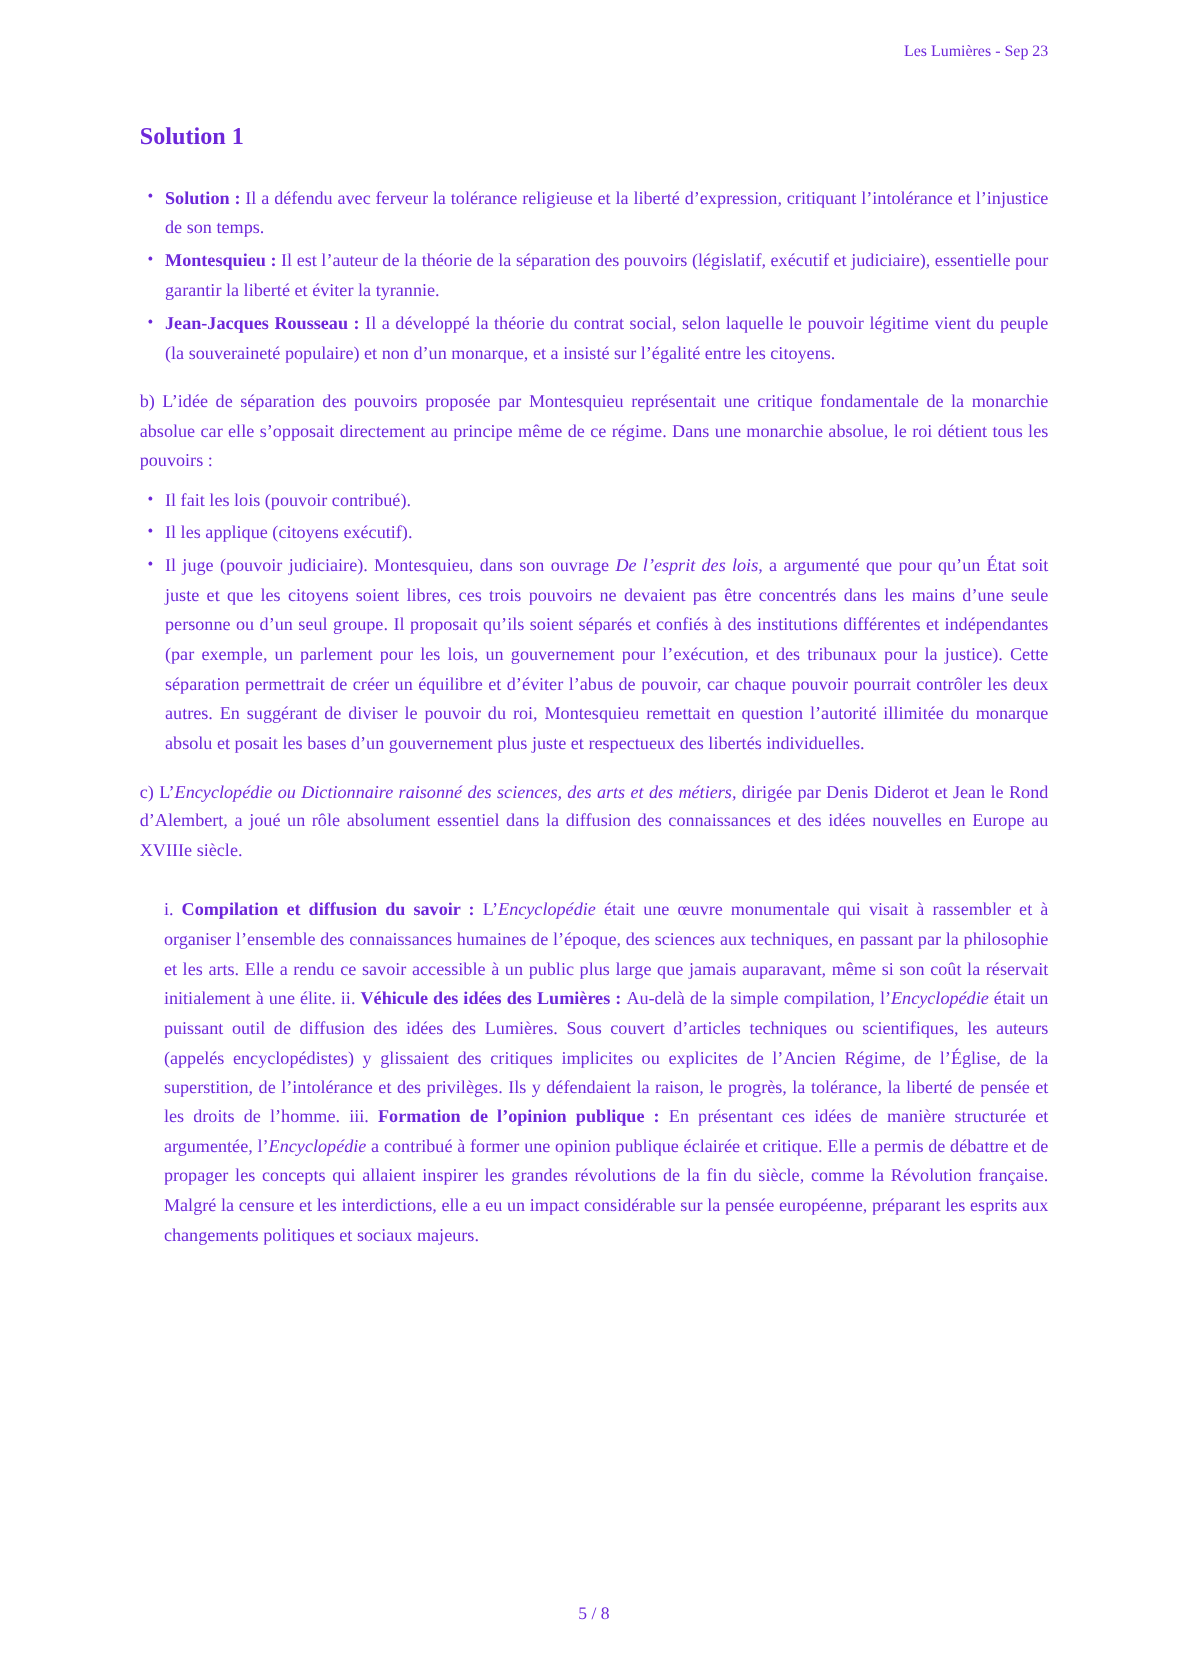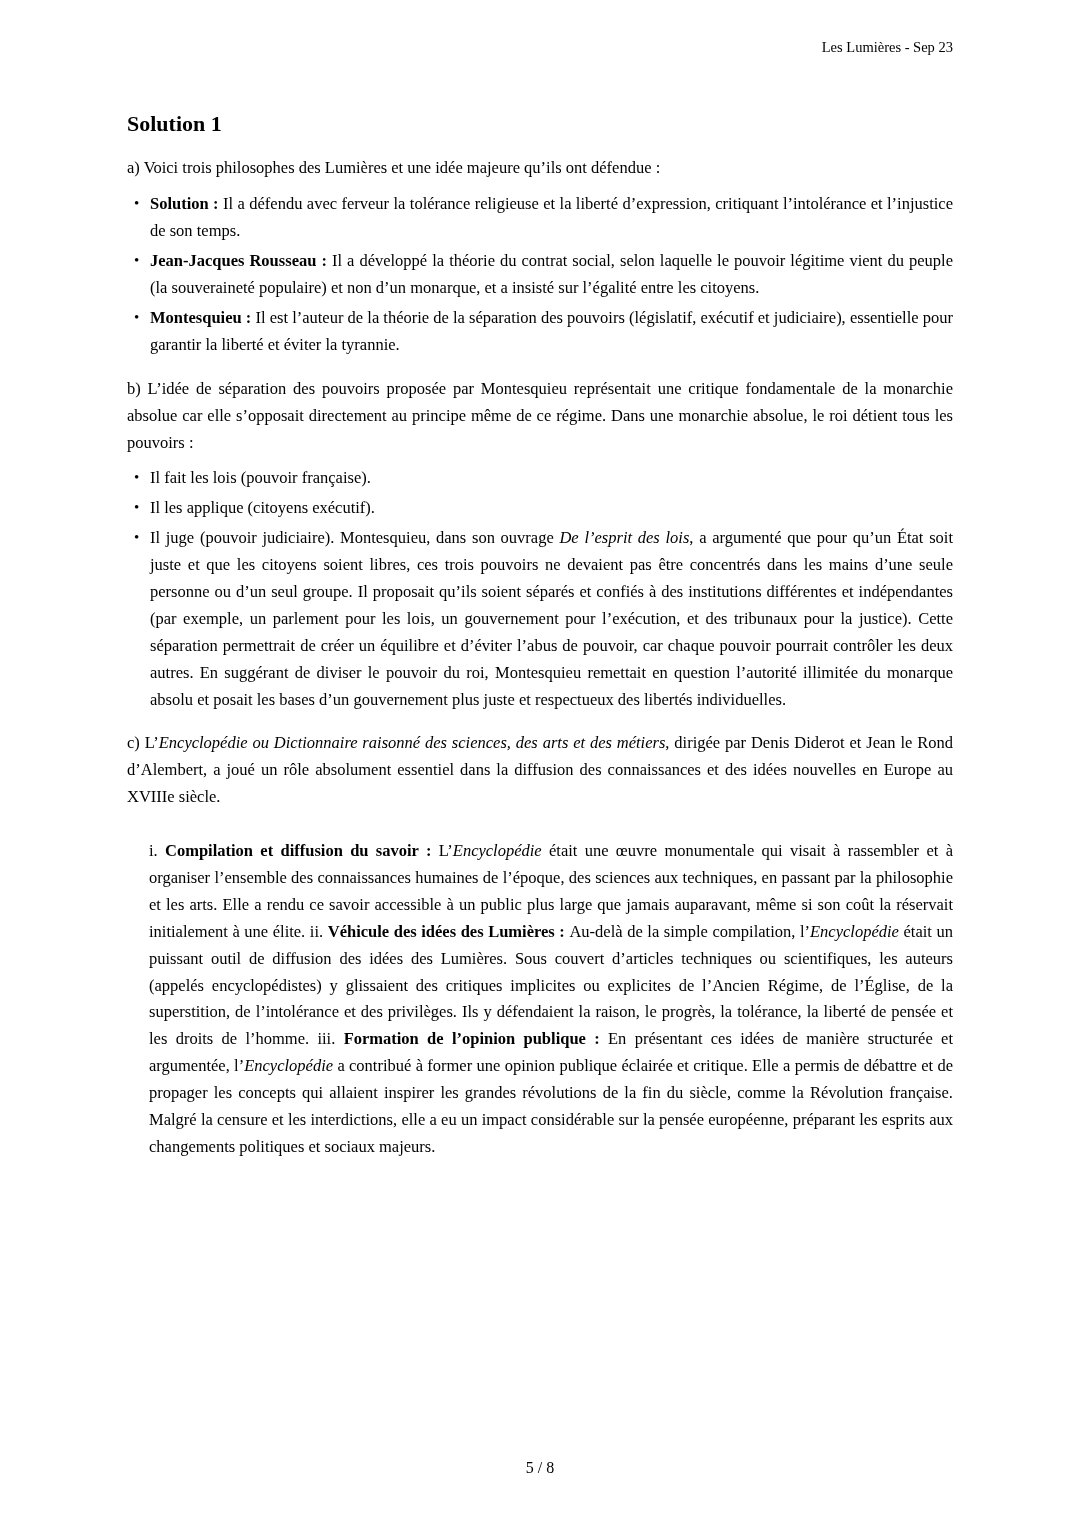--- a/index.html
+++ b/index.html
@@ -6,36 +6,36 @@
     margin: 0;
     padding: 0;
     background: #ffffff;
   }
   .page {
     width: 1080px;
     min-height: 1527px;
     box-sizing: border-box;
     padding: 36px 127px 46px 127px;
     background: #ffffff;
-    color: #000000;
+    color: #6d28d9;
     font-family: "Liberation Serif", "DejaVu Serif", serif;
     font-size: 16.5px;
     line-height: 1.63;
     display: flex;
     flex-direction: column;
   }
   .doc-header {
     text-align: right;
     font-size: 14.5px;
     margin-bottom: 46px;
   }
   h1.doc-title {
     font-size: 22px;
     font-weight: bold;
-    margin: 0 0 14px 0;
+    margin: 0 0 26px 0;
   }
   p {
     margin: 0 0 13px 0;
     text-align: justify;
   }
   p.lead {
     margin-bottom: 9px;
   }
   ul.doc-list {
     list-style: none;
@@ -73,32 +73,31 @@
 </head>
 <body>
 
 <div class="page">
 
   <div class="doc-header"><span>Les Lumières - Sep 23</span></div>
 
   <h1 class="doc-title">Solution 1</h1>
 
 
-  <p class="lead">a) Voici trois philosophes des Lumières et une idée majeure qu’ils ont défendue :</p>
 
   <ul class="doc-list">
     <li><strong>Solution :</strong><span> Il a défendu avec ferveur la tolérance religieuse et la liberté d’expression, critiquant l’intolérance et l’injustice de son temps.</span></li>
+    <li><strong>Montesquieu :</strong><span> Il est l’auteur de la théorie de la séparation des pouvoirs (législatif, exécutif et judiciaire), essentielle pour garantir la liberté et éviter la tyrannie.</span></li>
     <li><strong>Jean-Jacques Rousseau :</strong><span> Il a développé la théorie du contrat social, selon laquelle le pouvoir légitime vient du peuple (la souveraineté populaire) et non d’un monarque, et a insisté sur l’égalité entre les citoyens.</span></li>
-    <li><strong>Montesquieu :</strong><span> Il est l’auteur de la théorie de la séparation des pouvoirs (législatif, exécutif et judiciaire), essentielle pour garantir la liberté et éviter la tyrannie.</span></li>
   </ul>
 
   <p class="lead section-gap">b) L’idée de séparation des pouvoirs proposée par Montesquieu représentait une critique fondamentale de la monarchie absolue car elle s’opposait directement au principe même de ce régime. Dans une monarchie absolue, le roi détient tous les pouvoirs :</p>
 
   <ul class="doc-list">
-    <li>Il fait les lois (pouvoir française).</li>
+    <li>Il fait les lois (pouvoir contribué).</li>
     <li>Il les applique (citoyens exécutif).</li>
     <li><span>Il juge (pouvoir judiciaire). Montesquieu, dans son ouvrage </span><em>De l’esprit des lois</em><span>, a argumenté que pour qu’un État soit juste et que les citoyens soient libres, ces trois pouvoirs ne devaient pas être concentrés dans les mains d’une seule personne ou d’un seul groupe. Il proposait qu’ils soient séparés et confiés à des institutions différentes et indépendantes (par exemple, un parlement pour les lois, un gouvernement pour l’exécution, et des tribunaux pour la justice). Cette séparation permettrait de créer un équilibre et d’éviter l’abus de pouvoir, car chaque pouvoir pourrait contrôler les deux autres. En suggérant de diviser le pouvoir du roi, Montesquieu remettait en question l’autorité illimitée du monarque absolu et posait les bases d’un gouvernement plus juste et respectueux des libertés individuelles.</span></li>
   </ul>
 
   <p class="section-gap"><span>c) L’</span><em>Encyclopédie ou Dictionnaire raisonné des sciences, des arts et des métiers</em><span>, dirigée par Denis Diderot et Jean le Rond d’Alembert, a joué un rôle absolument essentiel dans la diffusion des connaissances et des idées nouvelles en Europe au XVIIIe siècle.</span></p>
 
   <p class="details"><span>i. </span><strong>Compilation et diffusion du savoir : </strong><span>L’</span><em>Encyclopédie</em><span> était une œuvre monumentale qui visait à rassembler et à organiser l’ensemble des connaissances humaines de l’époque, des sciences aux techniques, en passant par la philosophie et les arts. Elle a rendu ce savoir accessible à un public plus large que jamais auparavant, même si son coût la réservait initialement à une élite. ii. </span><strong>Véhicule des idées des Lumières : </strong><span>Au-delà de la simple compilation, l’</span><em>Encyclopédie</em><span> était un puissant outil de diffusion des idées des Lumières. Sous couvert d’articles techniques ou scientifiques, les auteurs (appelés encyclopédistes) y glissaient des critiques implicites ou explicites de l’Ancien Régime, de l’Église, de la superstition, de l’intolérance et des privilèges. Ils y défendaient la raison, le progrès, la tolérance, la liberté de pensée et les droits de l’homme. iii. </span><strong>Formation de l’opinion publique : </strong><span>En présentant ces idées de manière structurée et argumentée, l’</span><em>Encyclopédie</em><span> a contribué à former une opinion publique éclairée et critique. Elle a permis de débattre et de propager les concepts qui allaient inspirer les grandes révolutions de la fin du siècle, comme la Révolution française. Malgré la censure et les interdictions, elle a eu un impact considérable sur la pensée européenne, préparant les esprits aux changements politiques et sociaux majeurs.</span></p>
 
   <div class="doc-footer"><span>5 / 8</span></div>
 

